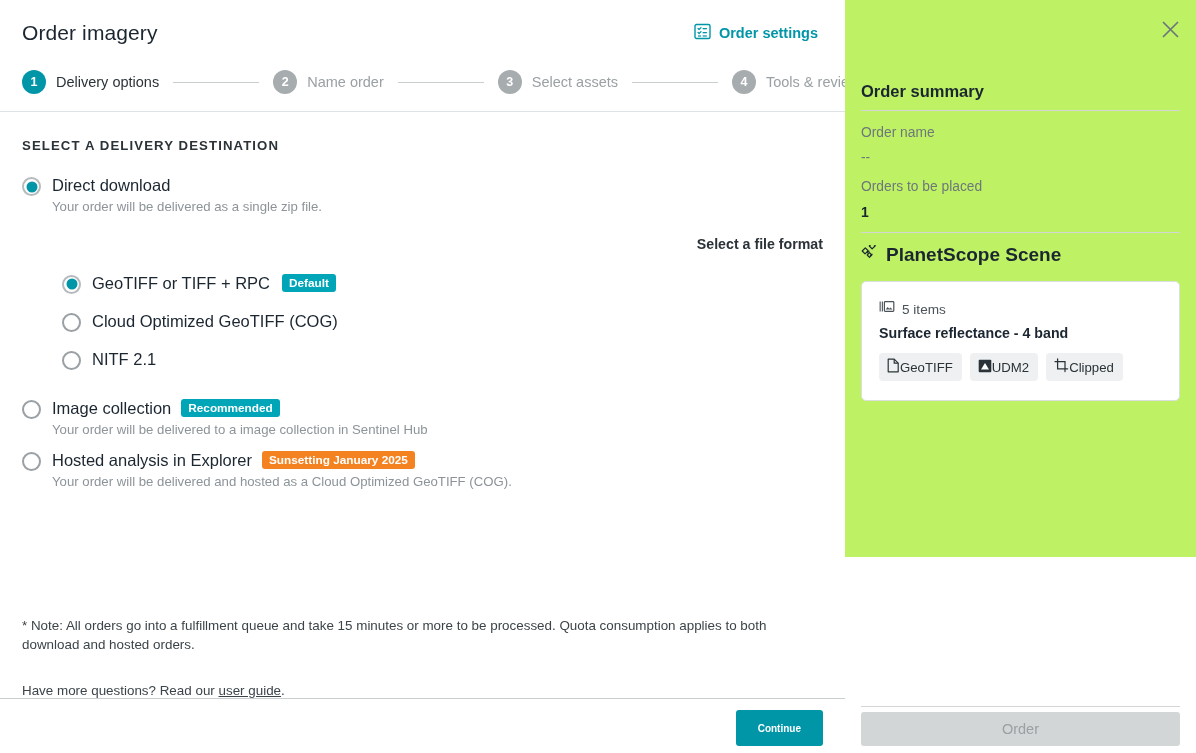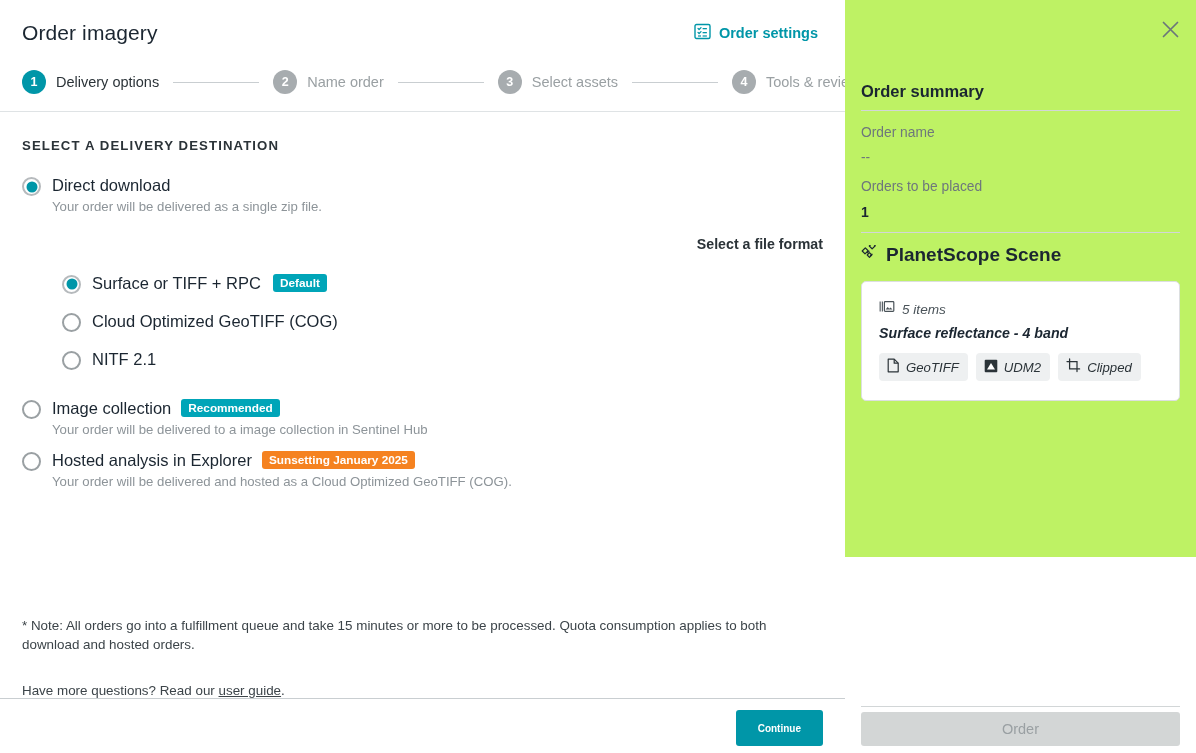--- a/index.html
+++ b/index.html
@@ -201,30 +201,29 @@
     display: flex; align-items: center; gap: 8px;
   }
   .scene-title { font-size: 19px; font-weight: bold; color: #1b2631; }
 
   .scene-card {
     position: absolute; left: 16px; right: 16px; top: 281px;
     background: #ffffff;
     border: 1px solid #dcdfe0;
     border-radius: 5px;
     padding: 18px 17px 19px 17px;
-    font-style: italic;
   }
   .items-line { display: flex; align-items: center; gap: 7px; }
   .items-text { font-size: 13.6px; color: #4a5359; }
   .card-title {
     font-size: 14.2px; font-weight: bold; color: #1b2631; margin-top: 7px;
   }
   .chips { display: flex; gap: 8px; margin-top: 12px; }
   .chip {
-    display: flex; align-items: center; gap: 6px;
+    display: flex; align-items: center; 
     background: #eef0f1; border-radius: 4px;
     padding: 5px 9px 5px 8px;
     font-size: 13.2px; color: #2b3338;
   }
 
   .order-wrap {
     position: absolute; left: 16px; right: 16px; top: 712px;
   }
   .btn-order {
     width: 100%; height: 34px;
@@ -297,21 +296,21 @@
             </div>
             <div class="opt-sub">Your order will be delivered as a single zip file.</div>
           </div>
         </div>
 
         <div class="fmt-block">
           <div class="fmt-title">Select a file format</div>
 
           <div class="fmt-row">
             <div class="radio sel"></div>
-            <span class="fmt-label">Surface or TIFF + RPC</span>
+            <span class="fmt-label">GeoTIFF or TIFF + RPC</span>
             <span class="badge teal">Default</span>
           </div>
 
           <div class="fmt-row">
             <div class="radio"></div>
             <span class="fmt-label">Cloud Optimized GeoTIFF (COG)</span>
           </div>
 
           <div class="fmt-row">
             <div class="radio"></div>

